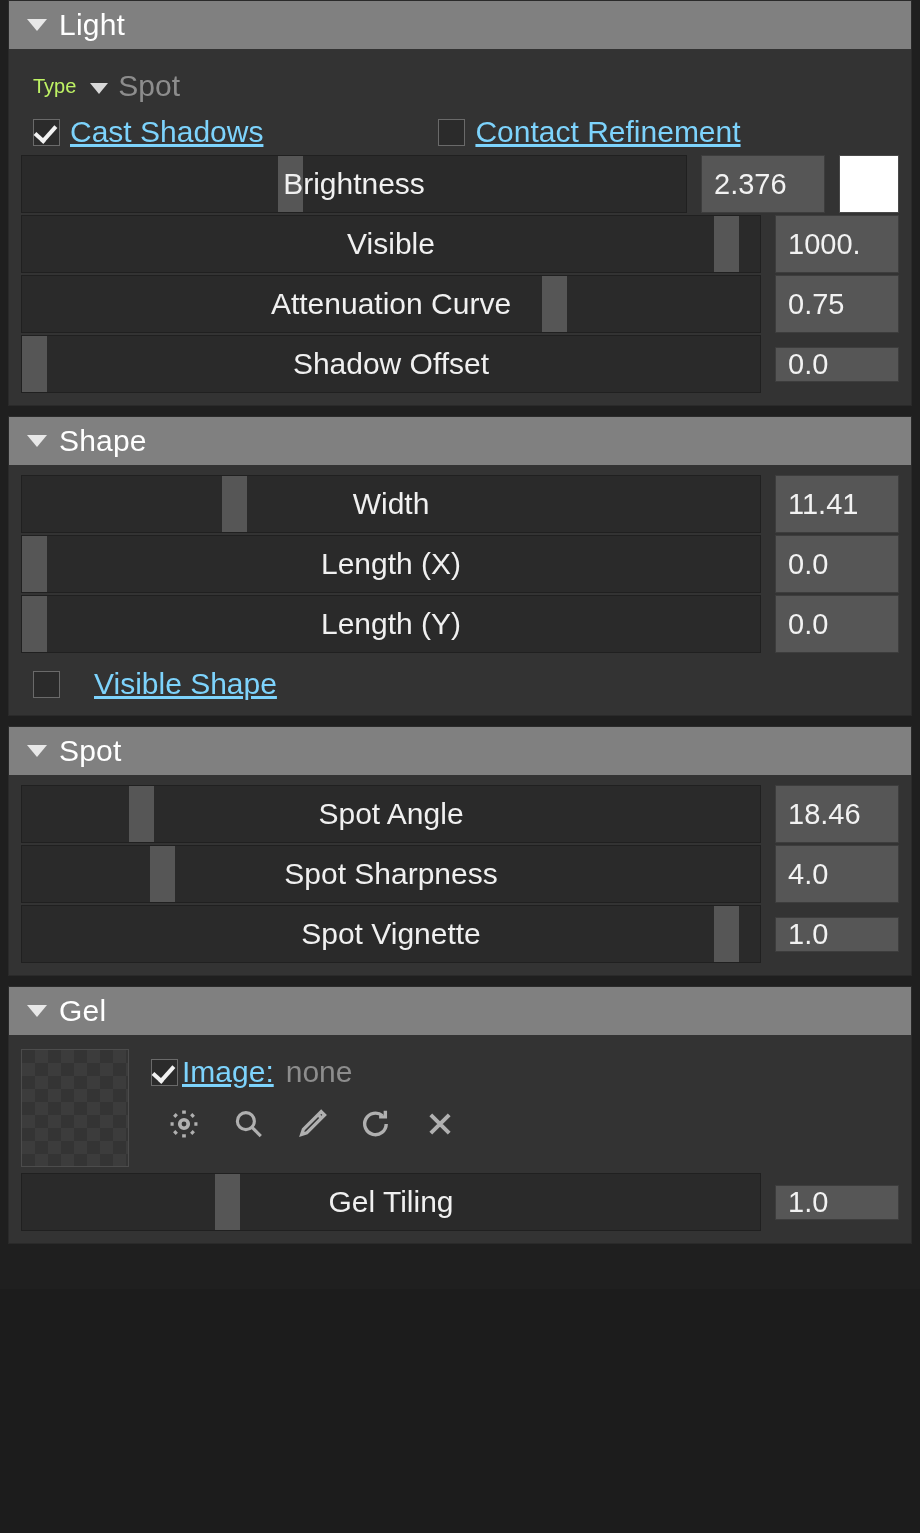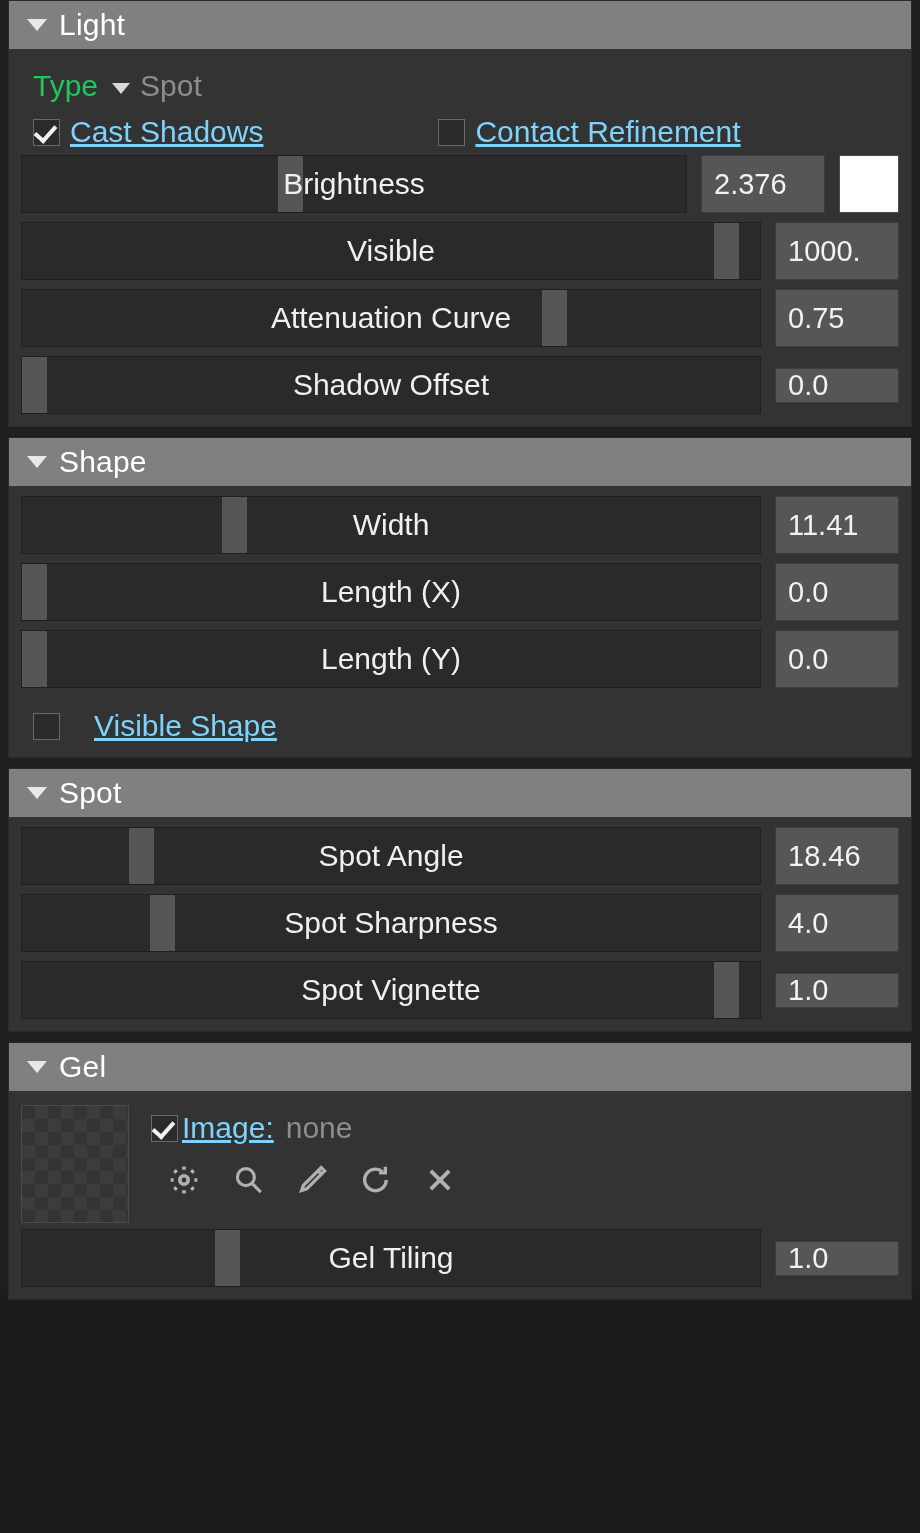--- a/index.html
+++ b/index.html
@@ -62,21 +62,21 @@
   }
 
   
   .row {
     display: flex;
     align-items: center;
     min-height: 46px;
   }
   .type-row { padding: 4px 12px 2px 12px; }
 
-  .lbl-bright { color: #22c55e; font-size: 30px; text-align: right; }
+  .lbl-bright { color: #bef264; font-size: 20px; text-align: right; }
   .lbl-dim    { color: #8d8d8d; font-size: 30px; }
 
   .caret-down {
     width: 0; height: 0;
     border-left: 9px solid transparent;
     border-right: 9px solid transparent;
     border-top: 11px solid #d8d8d8;
     margin: 4px 10px 0 14px;
     flex: none;
   }
@@ -105,21 +105,21 @@
     border-width: 0 4px 4px 0;
     transform: rotate(42deg);
   }
   .cb-label { color: #7dd3fc; font-size: 30px; white-space: nowrap; text-decoration: underline; }
   .cb-gap { width: 175px; flex: none; }
 
   
   .slider-row {
     display: flex;
     align-items: stretch;
-    margin-bottom: 9px;
+    margin-bottom: 2px;
   }
   .slider-row:last-child { margin-bottom: 0; align-items: center; }
 
   .slider {
     position: relative;
     flex: 1 1 auto;
     height: 58px;
     background: #2a2a2a;
     border: 1px solid #202020;
     box-sizing: border-box;

